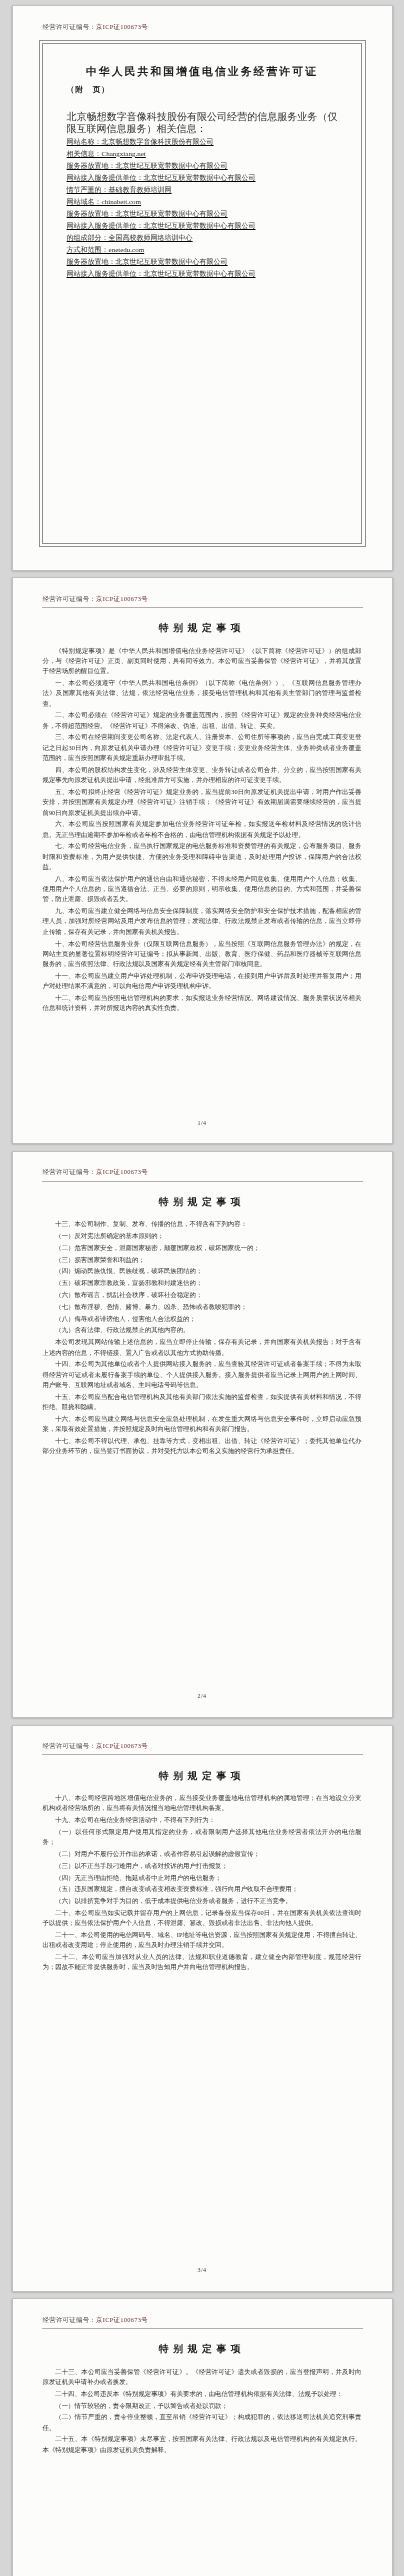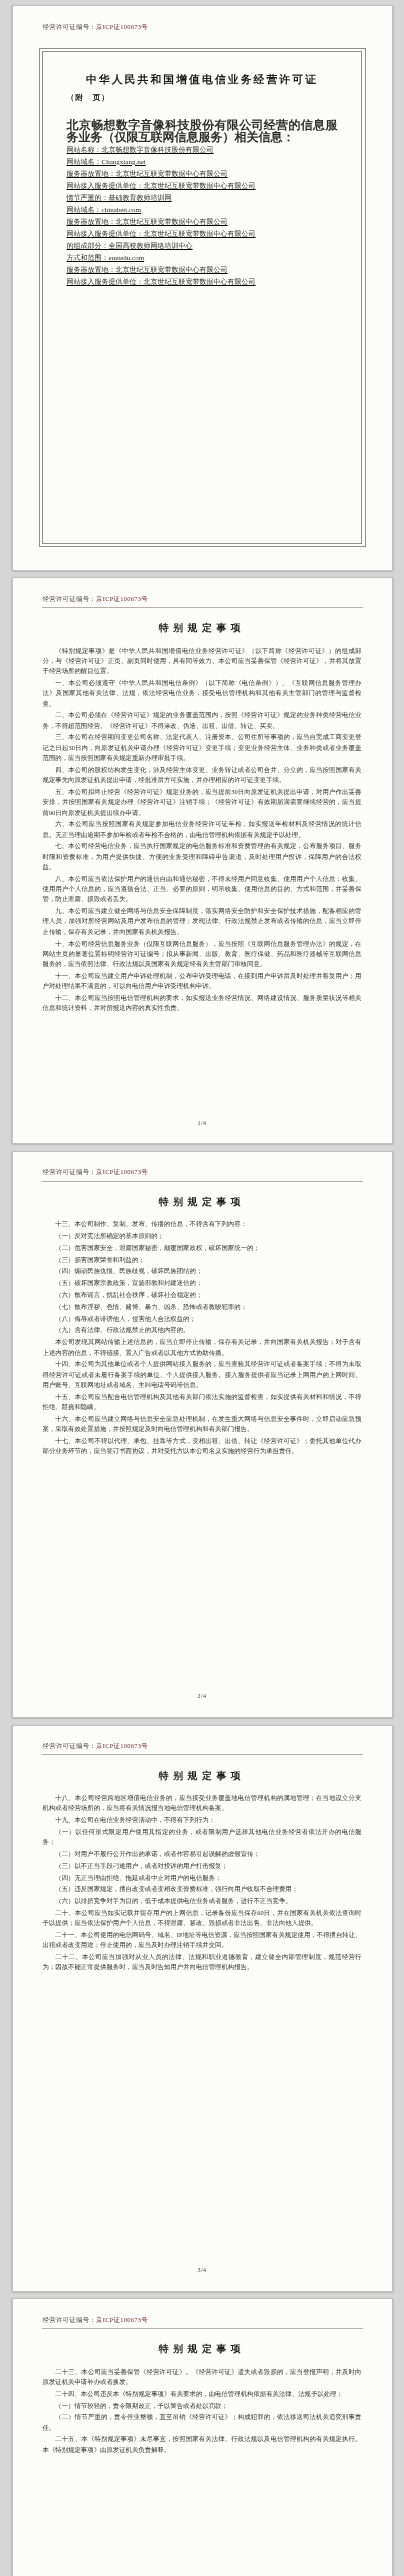--- a/index.html
+++ b/index.html
@@ -35,21 +35,20 @@
   }
   .license-num { color: #6b3030; }
 
   
   .frame-outer {
     position: absolute;
     top: 34px; left: 26px; right: 26px; bottom: 23px;
     border: 0.8px solid #8f8f8f;
     padding: 2.1px;
     box-sizing: border-box;
-    margin-top: 8px;
   }
   .frame-inner {
     width: 100%; height: 100%;
     border: 0.5px solid #8f8f8f;
     box-sizing: border-box;
     padding: 21.6px 24px;
   }
   .cert-title {
     text-align: center;
     font-size: 10.8px;
@@ -60,25 +59,24 @@
   .cert-subtitle {
     text-align: left;
     font-size: 7.7px;
     font-weight: bold;
     color: #1d1d1d;
     margin-top: 6.2px;
     letter-spacing: 1px;
   }
   .cert-intro {
     margin-top: 15.5px;
-    font-size: 12px;
+    font-size: 10px;
     line-height: 12px;
     color: #2c2c2c;
     text-align: justify;
-    font-weight: bold;
   }
   .cert-entries { margin-top: 1px; text-decoration: underline; }
   .cert-entries .entry {
     font-size: 7px;
     line-height: 12px;
     color: #2c2c2c;
   }
 
   
   .spec-title {
@@ -119,21 +117,21 @@
     <div class="license-line">
       <span>经营许可证编号：</span><span class="license-num">京ICP证100673号</span>
     </div>
     <div class="frame-outer">
       <div class="frame-inner">
         <div class="cert-title">中华人民共和国增值电信业务经营许可证</div>
         <div class="cert-subtitle">（附　页）</div>
         <div class="cert-intro">北京畅想数字音像科技股份有限公司经营的信息服务业务（仅限互联网信息服务）相关信息：</div>
         <div class="cert-entries">
             <div class="entry">网站名称：北京畅想数字音像科技股份有限公司</div>
-            <div class="entry">网站域名：Changxiang.net</div>
+            <div class="entry">相关信息：Changxiang.net</div>
             <div class="entry">服务器放置地：北京世纪互联宽带数据中心有限公司</div>
             <div class="entry">网站接入服务提供单位：北京世纪互联宽带数据中心有限公司</div>
             <div class="entry">情节严重的：基础教育教师培训网</div>
             <div class="entry">网站域名：chinabett.com</div>
             <div class="entry">服务器放置地：北京世纪互联宽带数据中心有限公司</div>
             <div class="entry">网站接入服务提供单位：北京世纪互联宽带数据中心有限公司</div>
             <div class="entry">的组成部分：全国高校教师网络培训中心</div>
             <div class="entry">方式和范围：enetedu.com</div>
             <div class="entry">服务器放置地：北京世纪互联宽带数据中心有限公司</div>
             <div class="entry">网站接入服务提供单位：北京世纪互联宽带数据中心有限公司</div>

